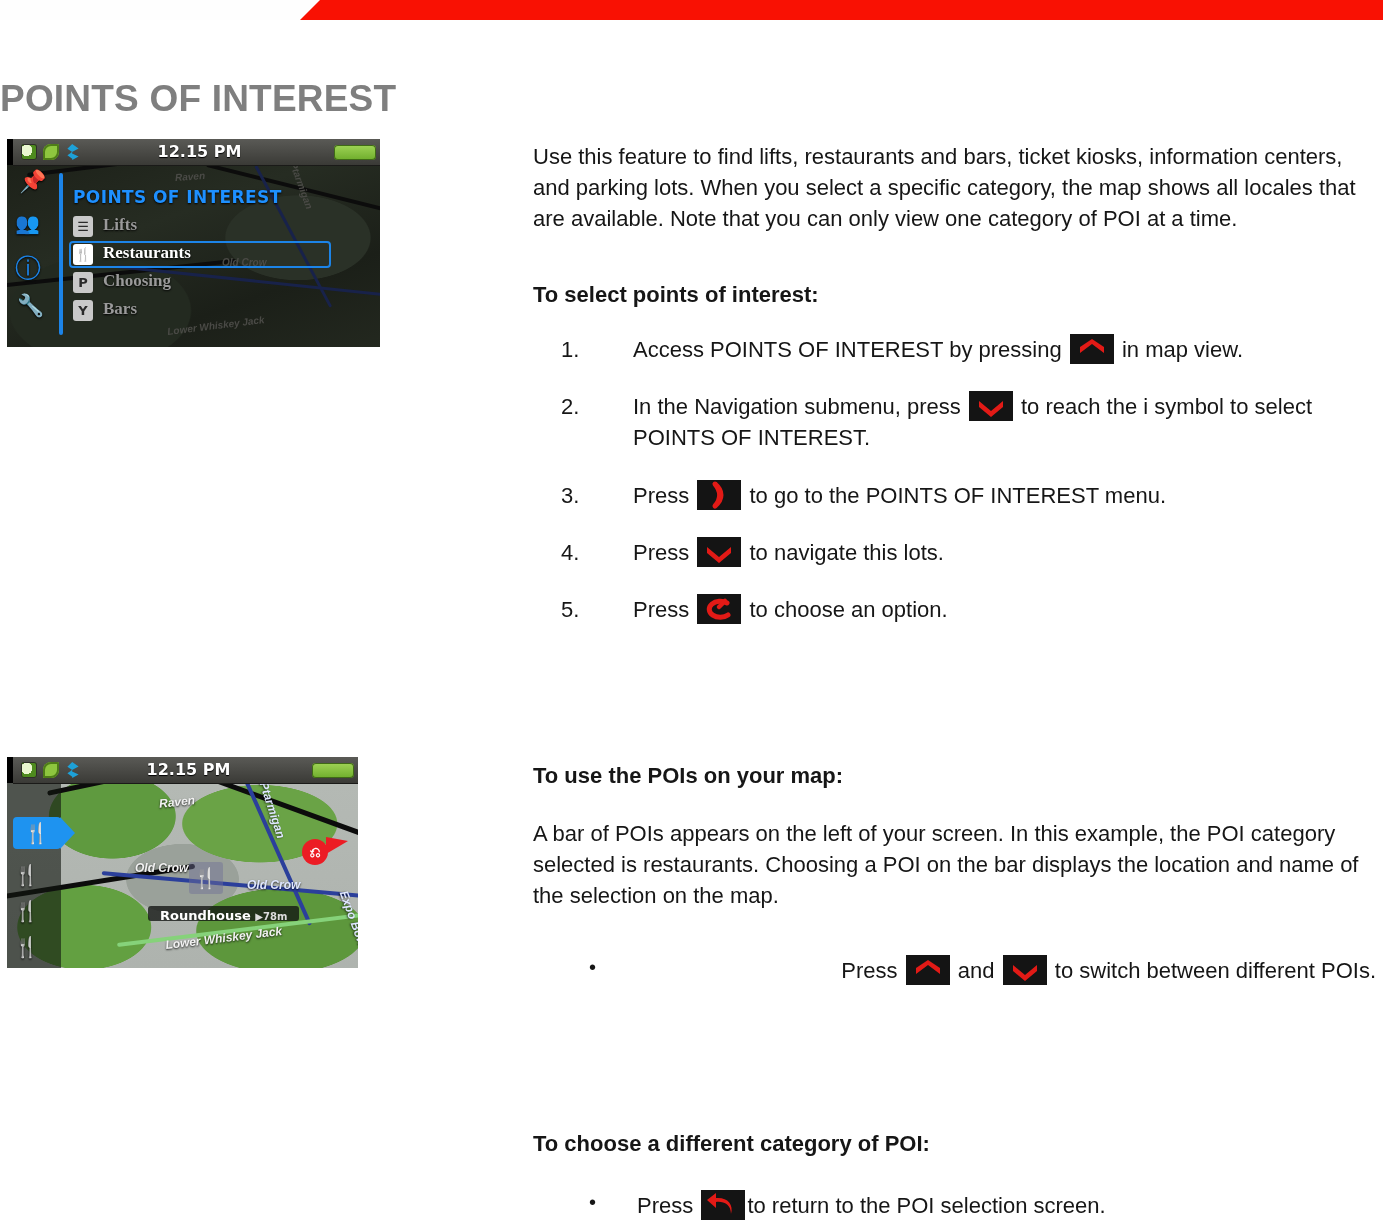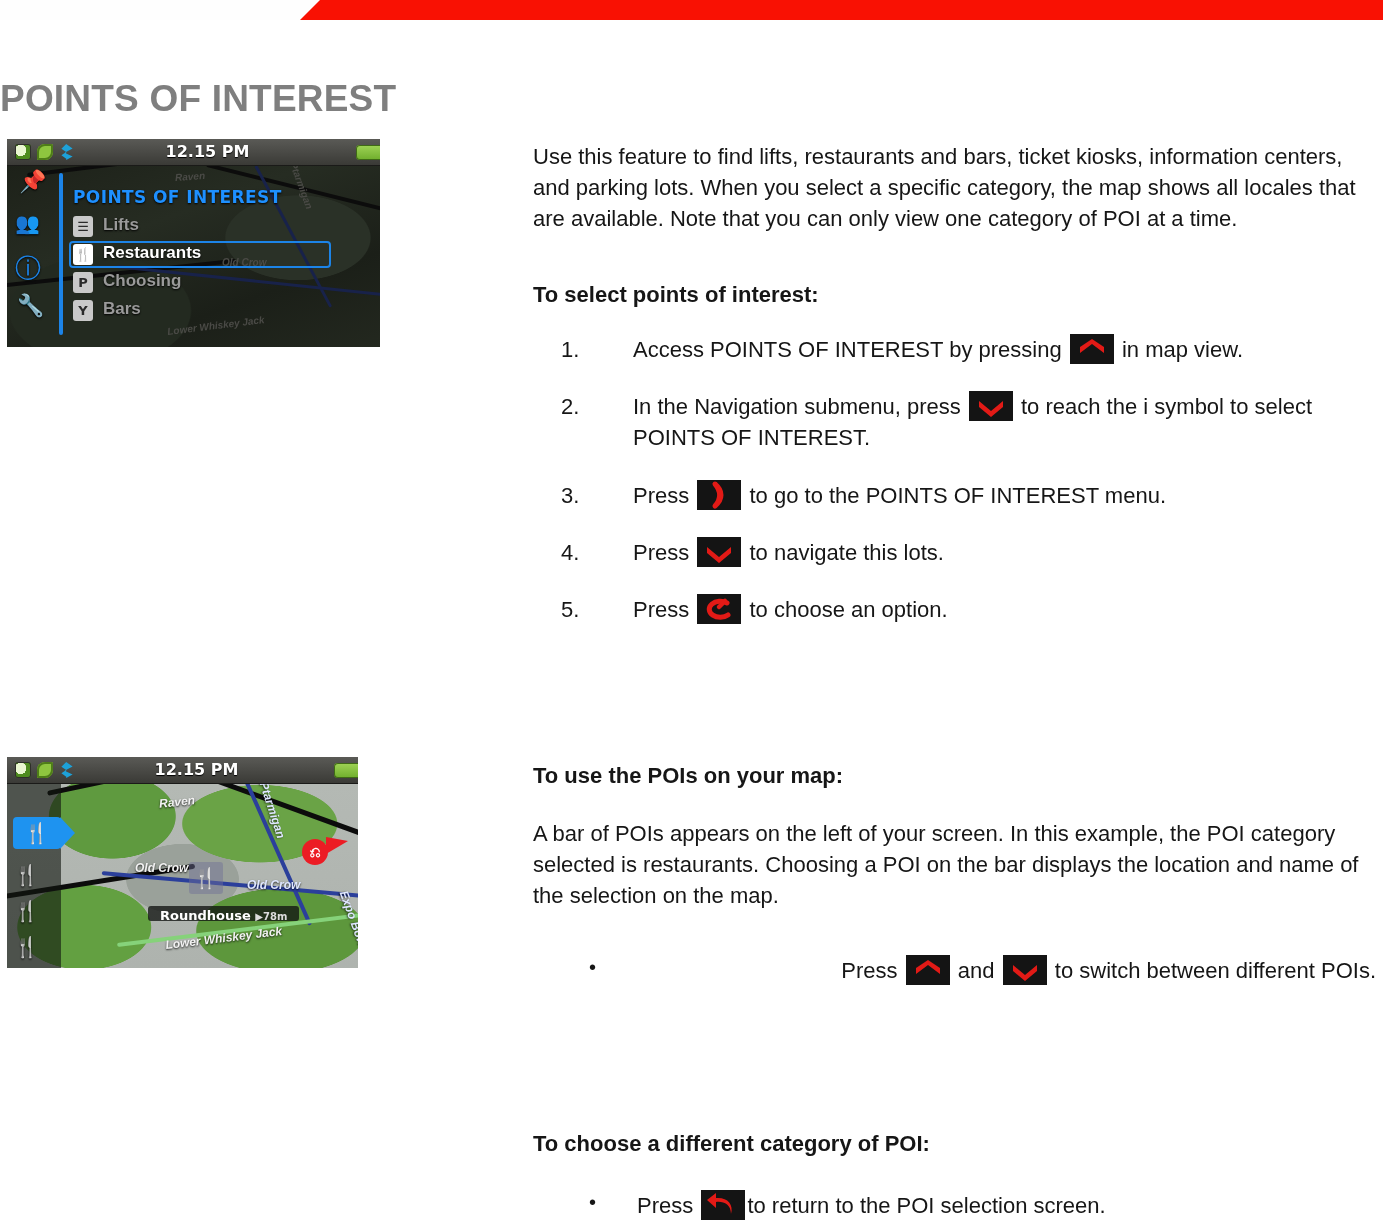--- a/index.html
+++ b/index.html
@@ -37,24 +37,23 @@
   
   .device{
     position:absolute;
     background:#000;
     overflow:hidden;
   }
   .device-1{left:7px;top:139px;width:373px;height:208px;}
   .device-2{left:7px;top:757px;width:351px;height:211px;}
 
   .statusbar{
-    position:absolute;left:0;top:0;width:100%;height:26px;
+    position:absolute;left:6px;top:0;width:100%;height:26px;
     background:linear-gradient(#5a5a56,#3a3a36);
     border-bottom:1px solid #1a1a18;
-    padding-left:28px;
   }
   .sb-icon{position:absolute;top:5px;width:16px;height:16px;}
   .sb-phone{left:8px;background:radial-gradient(circle at 35% 40%,#eaf7d0 0 40%,#4e8b1e 41% 100%);border-radius:3px;
             box-shadow:inset 0 0 0 1px #2e2e2a;}
   .sb-leaf{left:30px;background:#8ec63f;border-radius:50% 10% 50% 10%;box-shadow:inset 0 0 0 2px #4e7d18;}
   .sb-bt{left:52px;background:#1da1d8;clip-path:polygon(45% 0,85% 28%,35% 55%,85% 78%,45% 100%,45% 0,15% 30%,45% 50%,15% 70%,45% 92%);}
   .sb-time{
     position:absolute;left:0;right:0;top:3px;text-align:center;
     color:#fff;font-size:16px;font-weight:bold;font-family:"DejaVu Sans",sans-serif;
     text-shadow:0 1px 1px #000;
@@ -92,21 +91,21 @@
   .d1-row{position:relative;height:28px;}
   .d1-row .ico{
     position:absolute;left:4px;top:3px;width:20px;height:21px;
     background:#c9c9c9;border-radius:3px;color:#2a2a2a;
     font-size:13px;font-weight:bold;text-align:center;line-height:21px;
     font-family:"DejaVu Sans",sans-serif;
   }
   .d1-row .txt{
     position:absolute;left:34px;top:2px;
     font-size:17px;font-weight:bold;color:#9a9a9a;
-    font-family:Liberation Sans, sans-serif;text-shadow:0 1px 2px #000;
+    font-family:Liberation Serif, serif;text-shadow:0 1px 2px #000;
   }
   .d1-row.selected .txt{color:#ffffff;}
   .d1-row.selected .sel-box{
     position:absolute;left:0;top:0;width:262px;height:27px;
     border:2px solid #1c84e8;border-radius:4px;box-sizing:border-box;
   }
   .d1-row.selected .ico{background:#ffffff;}
 
   
   .d2-map{position:absolute;left:0;top:26px;right:0;bottom:0;overflow:hidden;}

